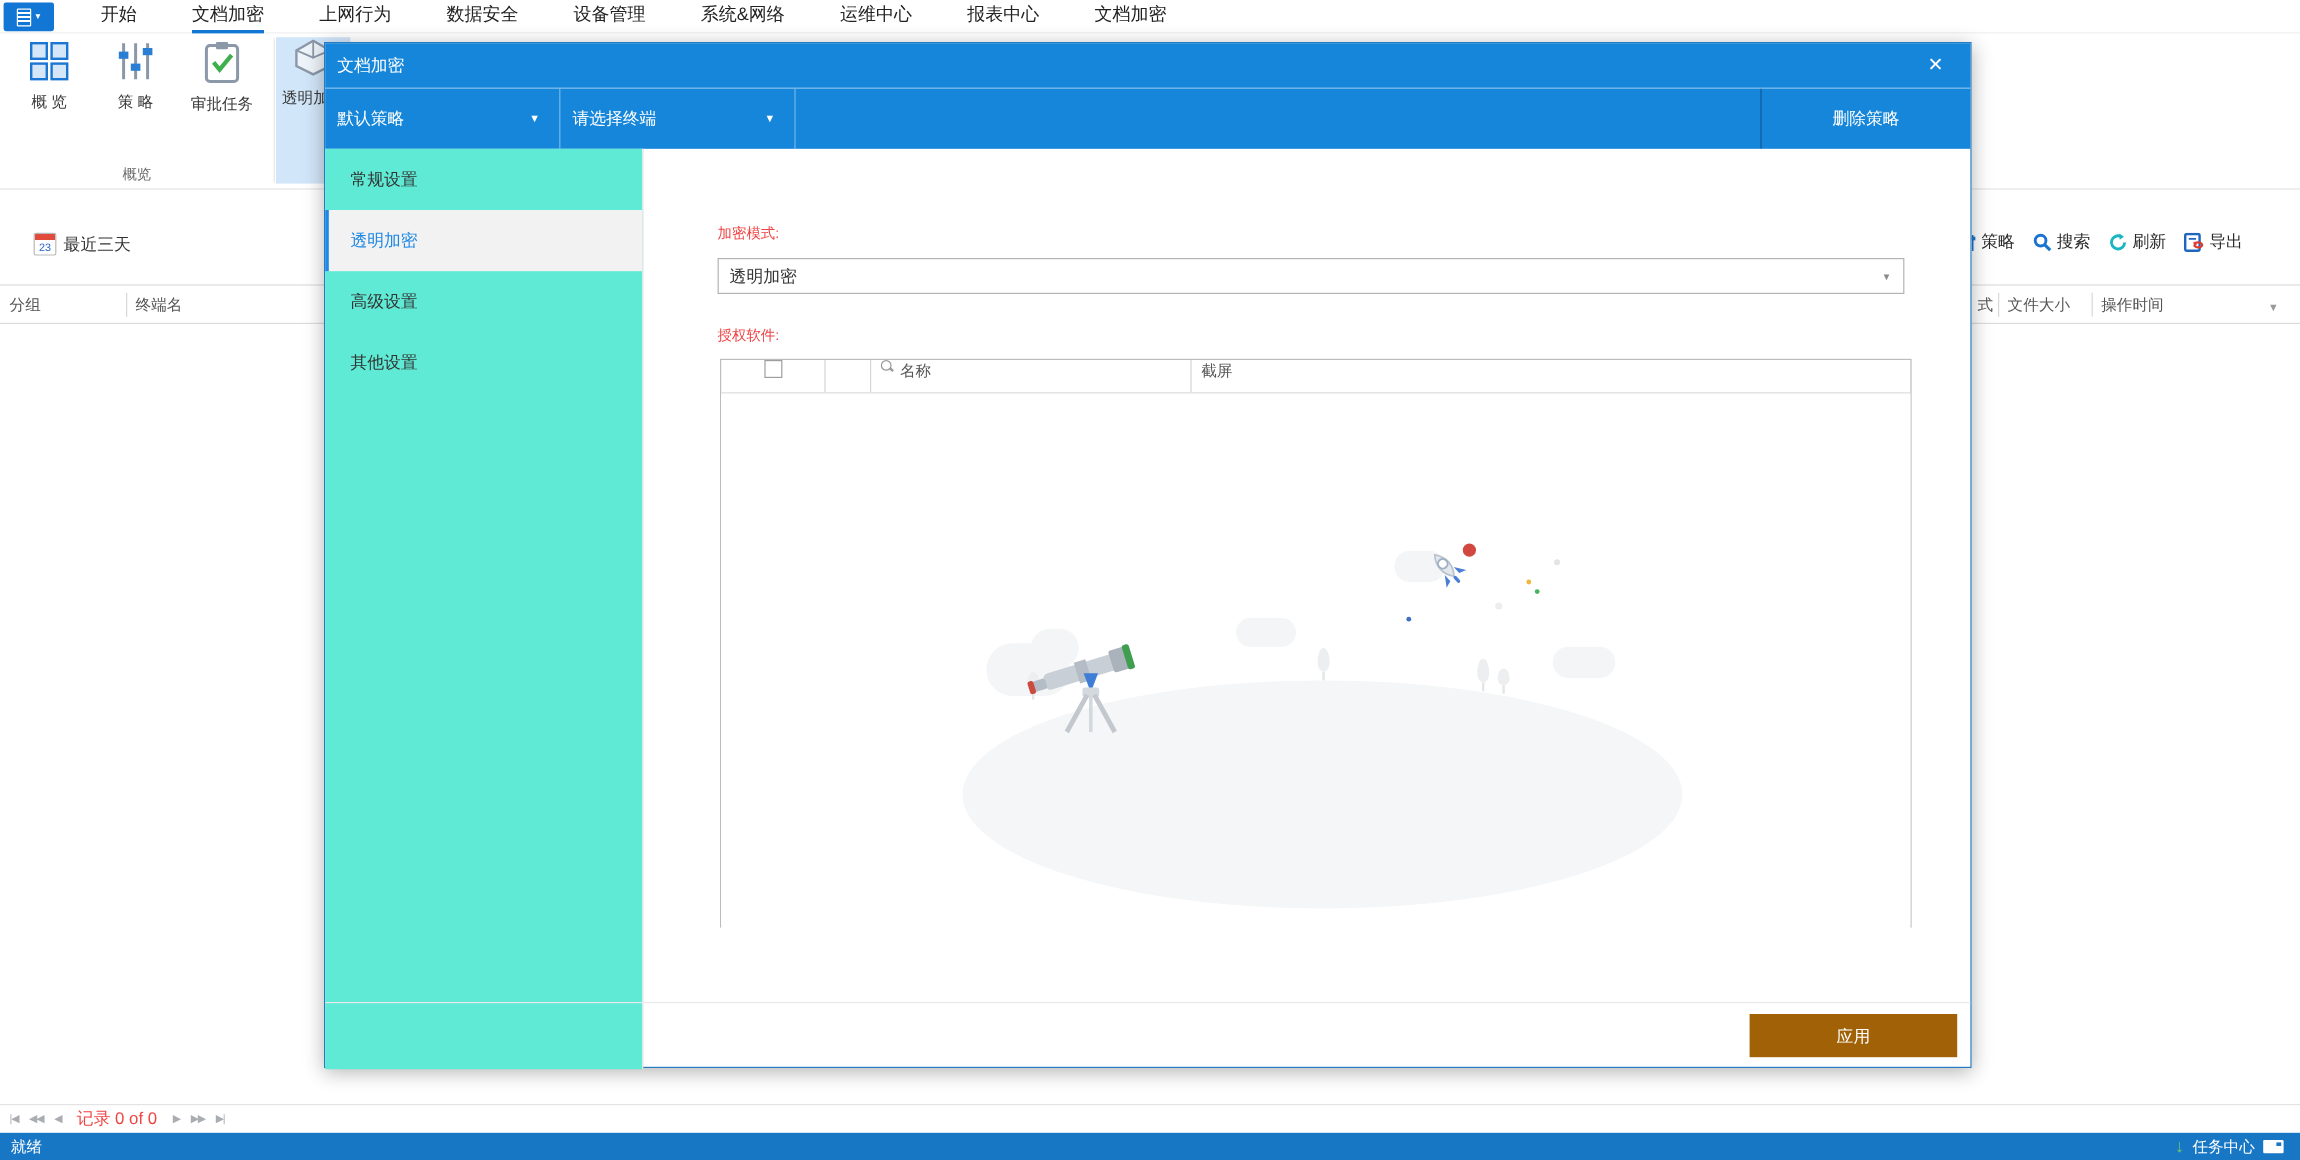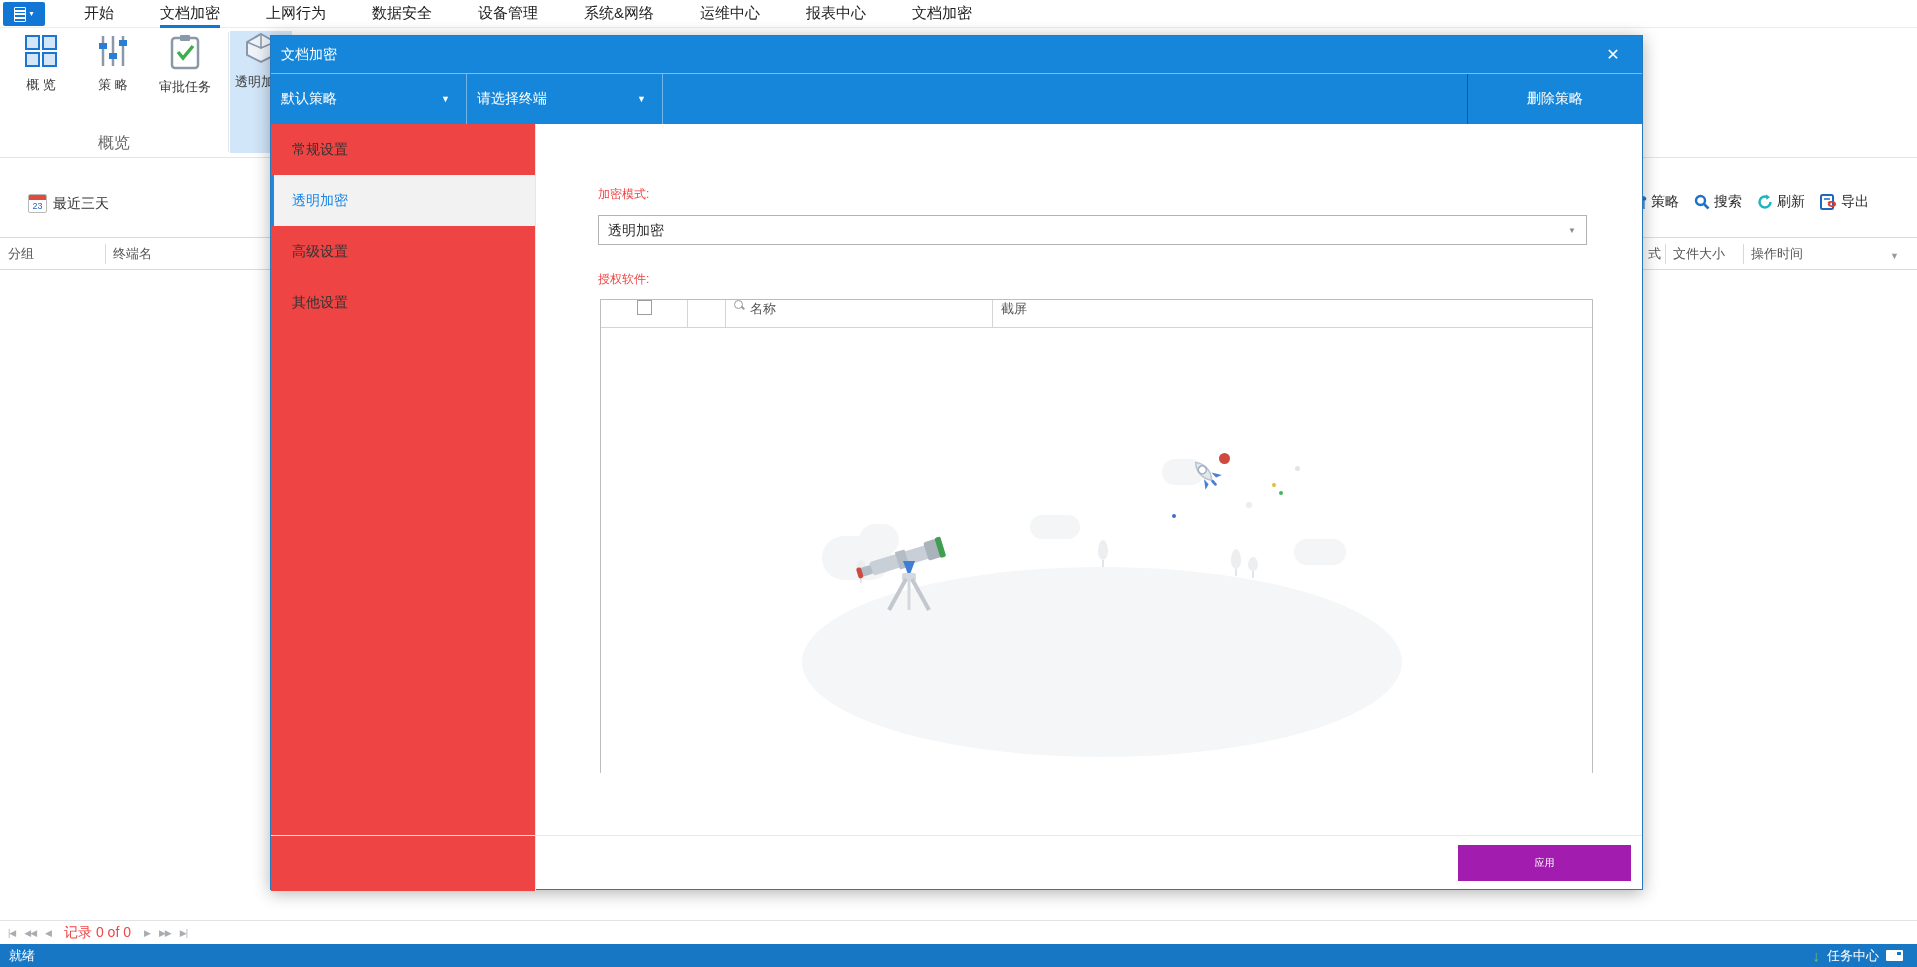--- a/index.html
+++ b/index.html
@@ -17,21 +17,21 @@
   .menu-items { display:flex; gap:46px; padding-left:84px; align-items:stretch; }
   .menu-item { font-size:15px; color:#222; line-height:25px; height:28px; cursor:pointer; white-space:nowrap; }
   .menu-item.active { border-bottom:3px solid #1176d4; }
 
   
   .ribbon { position:absolute; left:0; top:28px; width:100%; height:130px; background:#fff; border-bottom:1px solid #e4e4e4; }
   .ribbon-group1 { position:absolute; left:0; top:0; width:228px; height:130px; }
   .ribbon-btn { position:absolute; top:6px; width:66px; height:76px; display:flex; flex-direction:column;
                 align-items:center; justify-content:flex-start; gap:8px; cursor:pointer; }
   .ribbon-btn .lbl { font-size:13px; color:#3a3a3a; white-space:nowrap; }
-  .ribbon-group-label { position:absolute; left:0; bottom:4px; width:228px; text-align:center; font-size:16px; color:#6a6a6a; }
+  .ribbon-group-label { position:absolute; left:0; bottom:4px; width:228px; text-align:center; font-size:12px; color:#6a6a6a; }
   .ribbon-sep { position:absolute; left:228px; top:4px; width:1px; height:120px; background:#e5e5e5; }
   .ribbon-btn.highlight { left:230px; width:62px; height:122px; top:3px; background:#d2e6f9; }
 
   
   .bg-filter { position:absolute; left:28px; top:194px; display:flex; align-items:center; gap:6px; cursor:pointer; }
   .bg-filter .cal { width:19px; height:19px; border:1px solid #b9b9b9; border-radius:2px; background:#fff; position:relative; overflow:hidden; }
   .bg-filter .cal .top { position:absolute; left:0; top:0; width:100%; height:5px; background:#e14b3c; }
   .bg-filter .cal .num { position:absolute; left:0; top:5px; width:100%; text-align:center; font-size:9px; color:#2a66c8; line-height:12px; }
   .bg-filter .txt { font-size:14px; color:#333; }
 
@@ -69,21 +69,21 @@
   .modal-subbar { position:absolute; left:0; top:38px; width:100%; height:50px; background:#1586da; }
   .sub-dd { position:absolute; top:0; height:50px; color:#fff; font-size:14px; cursor:pointer;
             border-right:1px solid rgba(255,255,255,.40); }
   .sub-dd .txt { position:absolute; left:10px; top:0; line-height:48px; white-space:nowrap; }
   .sub-dd .chev { position:absolute; right:16px; top:20px; font-size:9px; color:#fff; }
   .sub-dd.dd1 { left:0; width:196px; }
   .sub-dd.dd2 { left:196px; width:196px; }
   .sub-delete { position:absolute; right:0; top:0; width:175px; height:50px; border-left:1px solid rgba(8,40,70,.45);
                 color:#fff; font-size:14px; text-align:center; line-height:48px; cursor:pointer; }
 
-  .modal-nav { position:absolute; left:0; top:88px; width:265px; height:767px; border-right:1px solid #e6e6e6; background:#ef4444; }
+  .modal-nav { position:absolute; left:0; top:88px; width:265px; height:767px; border-right:1px solid #e6e6e6; background:#5eead4; }
   .nav-item { height:51px; line-height:51px; padding-left:21px; font-size:14px; color:#333; cursor:pointer; }
   .nav-item.active { background:#f2f2f2; color:#1e88e5; border-left:3px solid #1e88e5; padding-left:18px; }
 
   .fld-label { position:absolute; font-size:12px; color:#ef4444; }
   .combo { position:absolute; left:327px; top:179px; width:989px; height:30px; border:1px solid #b3b3b3;
            background:#fff; cursor:pointer; }
   .combo .val { position:absolute; left:9px; top:0; line-height:28px; font-size:14px; color:#333; }
   .combo .chev { position:absolute; right:10px; top:10px; font-size:8px; color:#8a8a8a; }
 
   .auth-table { position:absolute; left:329px; top:263px; width:993px; height:474px; border:1px solid #bdbdbd; }
@@ -103,22 +103,22 @@
   .at-body { position:relative; height:446px; overflow:hidden; background:#fff; }
   .ground { position:absolute; left:201px; top:239px; width:600px; height:190px; background:#f4f6f7; border-radius:50%; }
   .cloud { position:absolute; background:#f3f5f6; border-radius:30px; }
   .tree { position:absolute; }
   .tree .crown { width:10px; height:20px; background:#eceef0; border-radius:50%/58% 58% 42% 42%; }
   .tree .trunk { width:2px; height:7px; background:#e2e6e8; margin:0 auto; }
   .dot { position:absolute; border-radius:50%; }
   .illu-svg { position:absolute; }
 
   .modal-footer-line { position:absolute; left:0; top:799px; width:100%; height:1px; background:#e9e9e9; }
-  .apply-btn { position:absolute; right:11px; top:809px; width:173px; height:36px; background:#a21caf; color:#fff;
-               font-size:10px; border:none; text-align:center; line-height:36px; cursor:pointer;font-family:Liberation Serif, serif; }
+  .apply-btn { position:absolute; right:11px; top:809px; width:173px; height:36px; background:#a16207; color:#fff;
+               font-size:14px; border:none; text-align:center; line-height:36px; cursor:pointer; }
 </style>
 </head>
 <body>
 
 <div class="screen">
 
   <div class="menubar">
     <div class="app-btn">
       <span class="doc"></span>
       <span class="car">▾</span>

